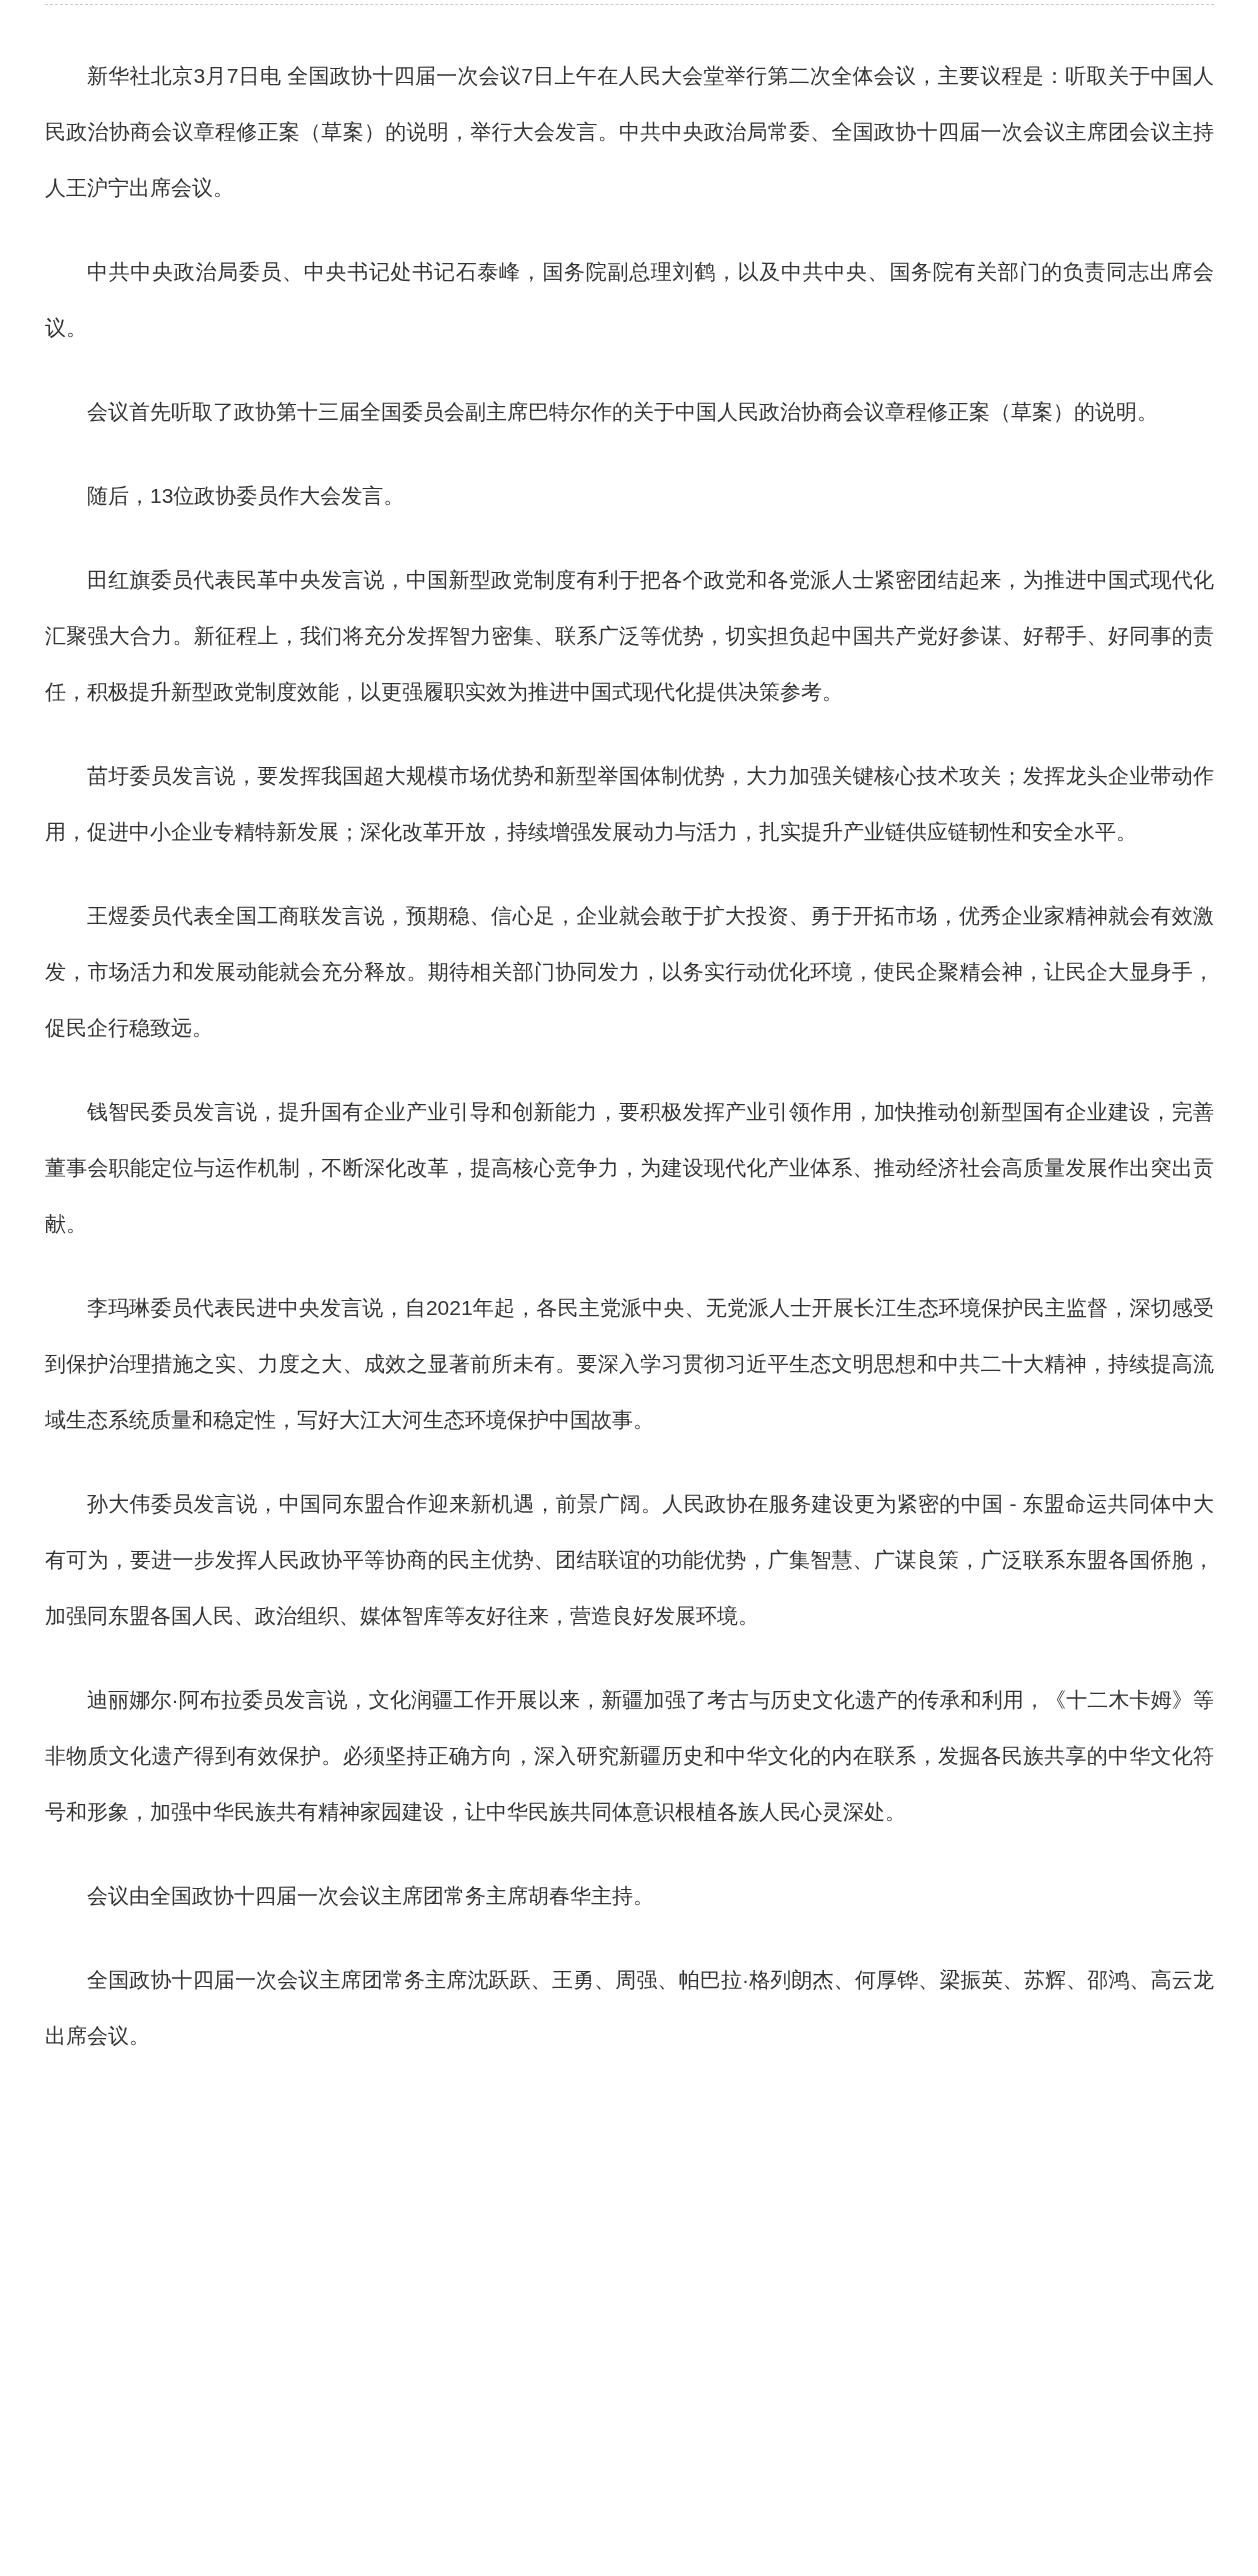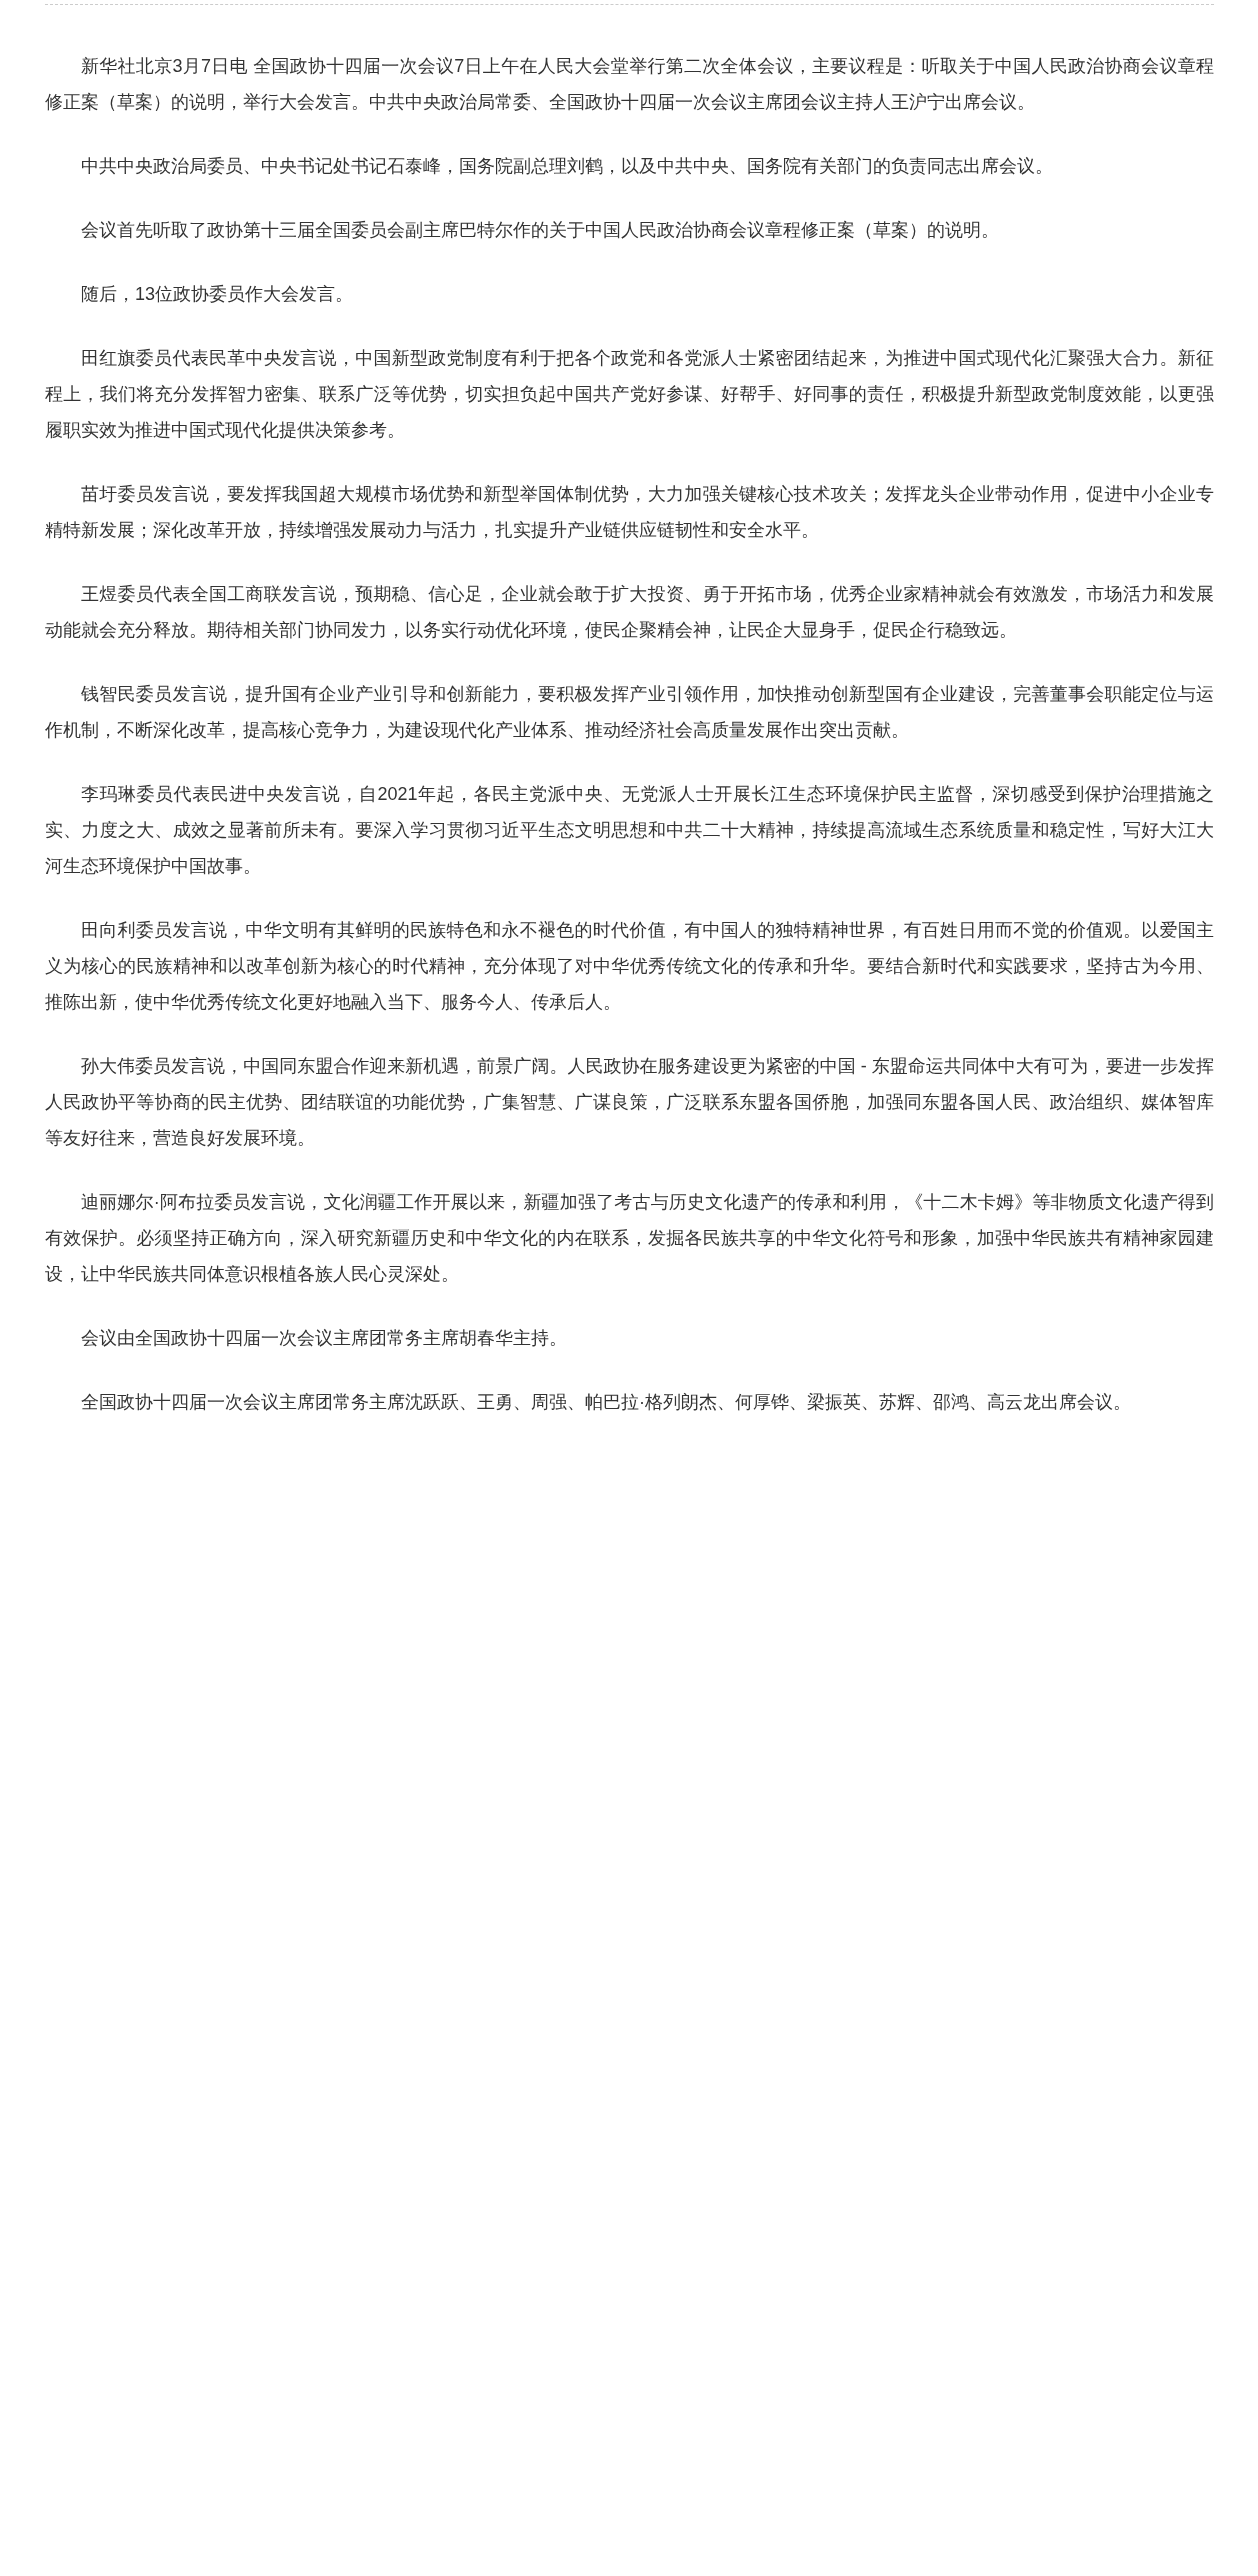--- a/index.html
+++ b/index.html
@@ -18,22 +18,22 @@
     padding-top: 3.7px;
   }
   .divider {
     height: 0;
     border-top: 1.9px dashed var(--divider-color, #cccccc);
   }
   .content {
     padding: 15px 0 28px;
   }
   .para {
-    font-size: 18px;
-    line-height: 36px;
+    font-size: 21px;
+    line-height: 56px;
     color: var(--text-color, #333333);
     text-align: justify;
     text-indent: 2em;
     margin: 28px 0 0;
     letter-spacing: 0;
   }
 </style>
 </head>
 <body style="background: rgb(255, 255, 255);">
 
@@ -42,20 +42,19 @@
   <div class="content">
     <p class="para">新华社北京3月7日电 全国政协十四届一次会议7日上午在人民大会堂举行第二次全体会议，主要议程是：听取关于中国人民政治协商会议章程修正案（草案）的说明，举行大会发言。中共中央政治局常委、全国政协十四届一次会议主席团会议主持人王沪宁出席会议。</p>
     <p class="para">中共中央政治局委员、中央书记处书记石泰峰，国务院副总理刘鹤，以及中共中央、国务院有关部门的负责同志出席会议。</p>
     <p class="para">会议首先听取了政协第十三届全国委员会副主席巴特尔作的关于中国人民政治协商会议章程修正案（草案）的说明。</p>
     <p class="para">随后，13位政协委员作大会发言。</p>
     <p class="para">田红旗委员代表民革中央发言说，中国新型政党制度有利于把各个政党和各党派人士紧密团结起来，为推进中国式现代化汇聚强大合力。新征程上，我们将充分发挥智力密集、联系广泛等优势，切实担负起中国共产党好参谋、好帮手、好同事的责任，积极提升新型政党制度效能，以更强履职实效为推进中国式现代化提供决策参考。</p>
     <p class="para">苗圩委员发言说，要发挥我国超大规模市场优势和新型举国体制优势，大力加强关键核心技术攻关；发挥龙头企业带动作用，促进中小企业专精特新发展；深化改革开放，持续增强发展动力与活力，扎实提升产业链供应链韧性和安全水平。</p>
     <p class="para">王煜委员代表全国工商联发言说，预期稳、信心足，企业就会敢于扩大投资、勇于开拓市场，优秀企业家精神就会有效激发，市场活力和发展动能就会充分释放。期待相关部门协同发力，以务实行动优化环境，使民企聚精会神，让民企大显身手，促民企行稳致远。</p>
     <p class="para">钱智民委员发言说，提升国有企业产业引导和创新能力，要积极发挥产业引领作用，加快推动创新型国有企业建设，完善董事会职能定位与运作机制，不断深化改革，提高核心竞争力，为建设现代化产业体系、推动经济社会高质量发展作出突出贡献。</p>
     <p class="para">李玛琳委员代表民进中央发言说，自2021年起，各民主党派中央、无党派人士开展长江生态环境保护民主监督，深切感受到保护治理措施之实、力度之大、成效之显著前所未有。要深入学习贯彻习近平生态文明思想和中共二十大精神，持续提高流域生态系统质量和稳定性，写好大江大河生态环境保护中国故事。</p>
-    <p class="para">田向利委员发言说，中华文明有其鲜明的民族特色和永不褪色的时代价值，有中国人的独特精神世界，有百姓日用而不觉的价值观。以爱国主义为核心的民族精神和以改革创新为核心的时代精神，充分体现了对中华优秀传统文化的传承和升华。要结合新时代和实践要求，坚持古为今用、推陈出新，使中华优秀传统文化更好地融入当下、服务今人、传承后人。</p>
     <p class="para">孙大伟委员发言说，中国同东盟合作迎来新机遇，前景广阔。人民政协在服务建设更为紧密的中国 - 东盟命运共同体中大有可为，要进一步发挥人民政协平等协商的民主优势、团结联谊的功能优势，广集智慧、广谋良策，广泛联系东盟各国侨胞，加强同东盟各国人民、政治组织、媒体智库等友好往来，营造良好发展环境。</p>
     <p class="para">迪丽娜尔·阿布拉委员发言说，文化润疆工作开展以来，新疆加强了考古与历史文化遗产的传承和利用，《十二木卡姆》等非物质文化遗产得到有效保护。必须坚持正确方向，深入研究新疆历史和中华文化的内在联系，发掘各民族共享的中华文化符号和形象，加强中华民族共有精神家园建设，让中华民族共同体意识根植各族人民心灵深处。</p>
     <p class="para">会议由全国政协十四届一次会议主席团常务主席胡春华主持。</p>
     <p class="para">全国政协十四届一次会议主席团常务主席沈跃跃、王勇、周强、帕巴拉·格列朗杰、何厚铧、梁振英、苏辉、邵鸿、高云龙出席会议。</p>
   </div>
 </div>
 
 
 </body></html>

